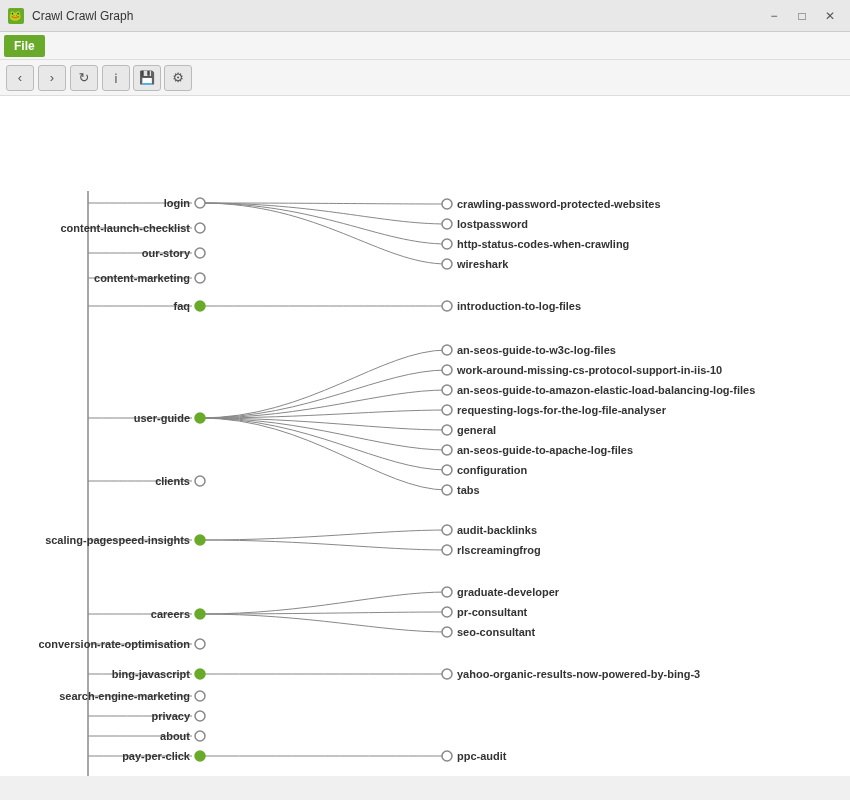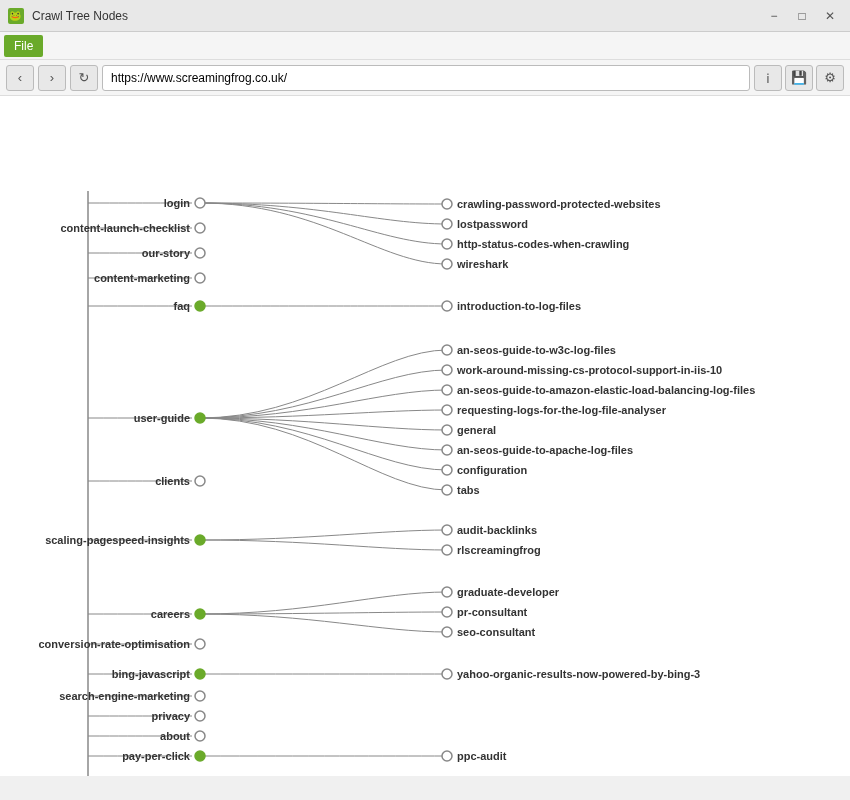--- a/index.html
+++ b/index.html
@@ -42,21 +42,21 @@
       border-bottom: 1px solid #ddd;
     }
     .menu-item {
       padding: 4px 10px;
       cursor: pointer;
       font-size: 12px;
       color: #333;
       background: #6aaa2a;
       color: white;
       border-radius: 2px;
-      font-weight: normal;
+      font-weight: bold;
     }
 
     
     .toolbar {
       height: 36px;
       background: #f5f5f5;
       display: flex;
       align-items: center;
       padding: 0 6px;
       gap: 4px;
@@ -118,37 +118,36 @@
       font-size: 12px;
       color: #333;
       margin-top: 36px;
     }
   </style>
 </head>
 <body>
 
 <div class="title-bar">
   <div class="title-bar-icon">🐸</div>
-  <span class="title-bar-text">Crawl Tree Nodes</span>
+  <span class="title-bar-text">Crawl Crawl Graph</span>
   <div class="title-bar-controls">
     <button class="title-bar-btn">−</button>
     <button class="title-bar-btn">□</button>
     <button class="title-bar-btn close">✕</button>
   </div>
 </div>
 
 <div class="menu-bar">
   <div class="menu-item">File</div>
 </div>
 
 <div class="toolbar">
   <button class="toolbar-btn">‹</button>
   <button class="toolbar-btn">›</button>
   <button class="toolbar-btn">↻</button>
-  <input class="url-bar" type="text" value="https://www.screamingfrog.co.uk/" style="">
   <div class="toolbar-right">
     <button class="toolbar-icon-btn">ℹ</button>
     <button class="toolbar-icon-btn">💾</button>
     <button class="toolbar-icon-btn">⚙</button>
   </div>
 </div>
 
 <div class="graph-area">
   <svg class="graph-svg" xmlns="http://www.w3.org/2000/svg">
 

